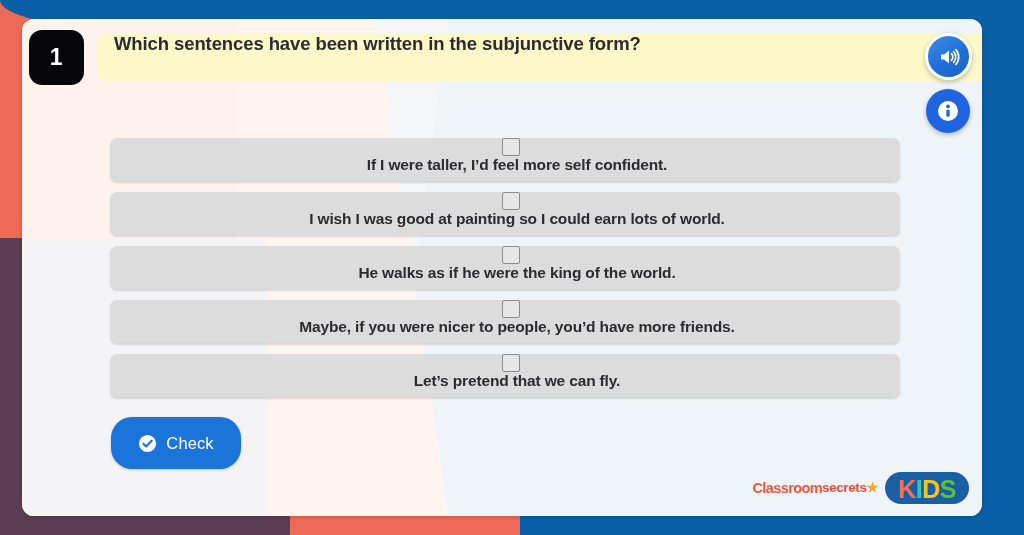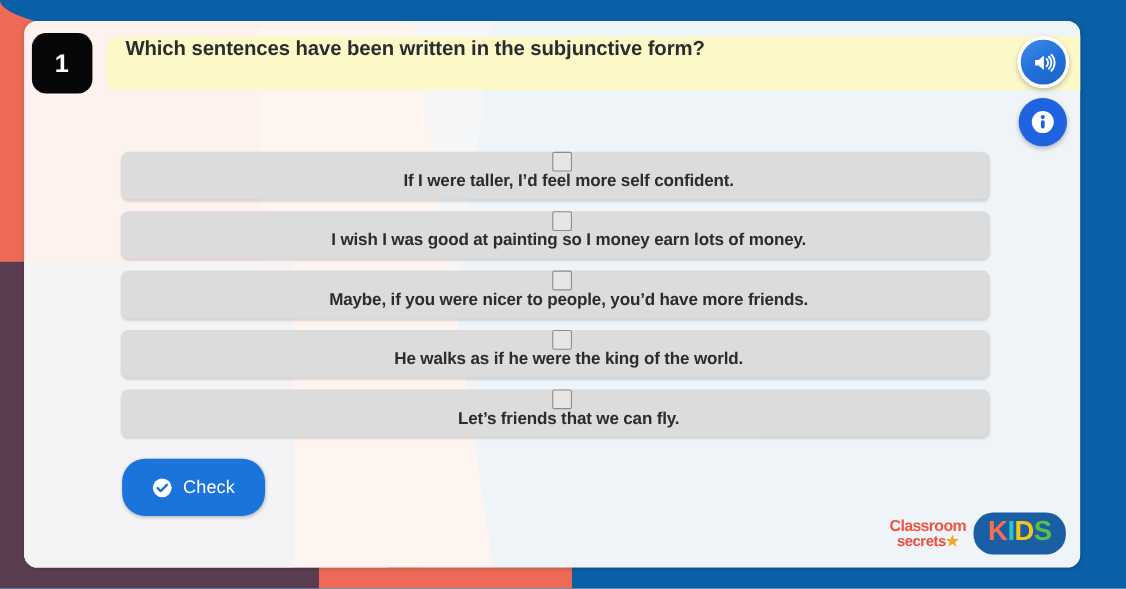--- a/index.html
+++ b/index.html
@@ -227,21 +227,21 @@
   .brand {
     position: absolute;
     right: 13px;
     bottom: 12px;
     display: flex;
     align-items: center;
     gap: 4px;
   }
   .cs-logo {
     display: flex;
-    flex-direction: column;
+    flex-direction: row;
     align-items: center;
     line-height: 1;
     padding: 2px 3px;
   }
   .cs-classroom {
     font-size: 14.5px;
     font-weight: bold;
     color: #f0553f;
     letter-spacing: -.6px;
   }
@@ -249,21 +249,21 @@
     font-size: 13.5px;
     font-weight: bold;
     color: #ef4a3c;
     letter-spacing: -.4px;
     margin-top: -1px;
   }
   .cs-secrets .star { color: #f5a623; }
   .kids-logo {
     background: #1a5fa4;
     border-radius: 18px;
-    padding: 5px 13px 8px;
+    padding: 5px 13px 2px;
     font-size: 25px;
     font-weight: bold;
     letter-spacing: -.5px;
     line-height: 1;
   }
   .k-k { color: #f4704f; }
   .k-i { color: #2ec4c4; }
   .k-d { color: #f5c518; }
   .k-s { color: #5cbf45; }
 
@@ -324,36 +324,36 @@
 
       <div class="options">
 
         <div class="option-row">
           <span class="checkbox"></span>
           <span class="option-text">If I were taller, I’d feel more self confident.</span>
         </div>
 
         <div class="option-row">
           <span class="checkbox"></span>
-          <span class="option-text">I wish I was good at painting so I money earn lots of money.</span>
+          <span class="option-text">I wish I was good at painting so I could earn lots of world.</span>
+        </div>
+
+        <div class="option-row">
+          <span class="checkbox"></span>
+          <span class="option-text">He walks as if he were the king of the world.</span>
         </div>
 
         <div class="option-row">
           <span class="checkbox"></span>
           <span class="option-text">Maybe, if you were nicer to people, you’d have more friends.</span>
         </div>
 
         <div class="option-row">
           <span class="checkbox"></span>
-          <span class="option-text">He walks as if he were the king of the world.</span>
-        </div>
-
-        <div class="option-row">
-          <span class="checkbox"></span>
-          <span class="option-text">Let’s friends that we can fly.</span>
+          <span class="option-text">Let’s pretend that we can fly.</span>
         </div>
 
       </div>
 
       <button class="check-btn">
         <svg class="check-icon" viewBox="0 0 20 20">
           <circle cx="10" cy="10" r="9" fill="#ffffff"></circle>
           <path d="M5.6 10.2l2.9 2.9 5.9-6" stroke="#1b74da" stroke-width="2.3" fill="none" stroke-linecap="round" stroke-linejoin="round"></path>
         </svg>
         <span class="check-label">Check</span>

